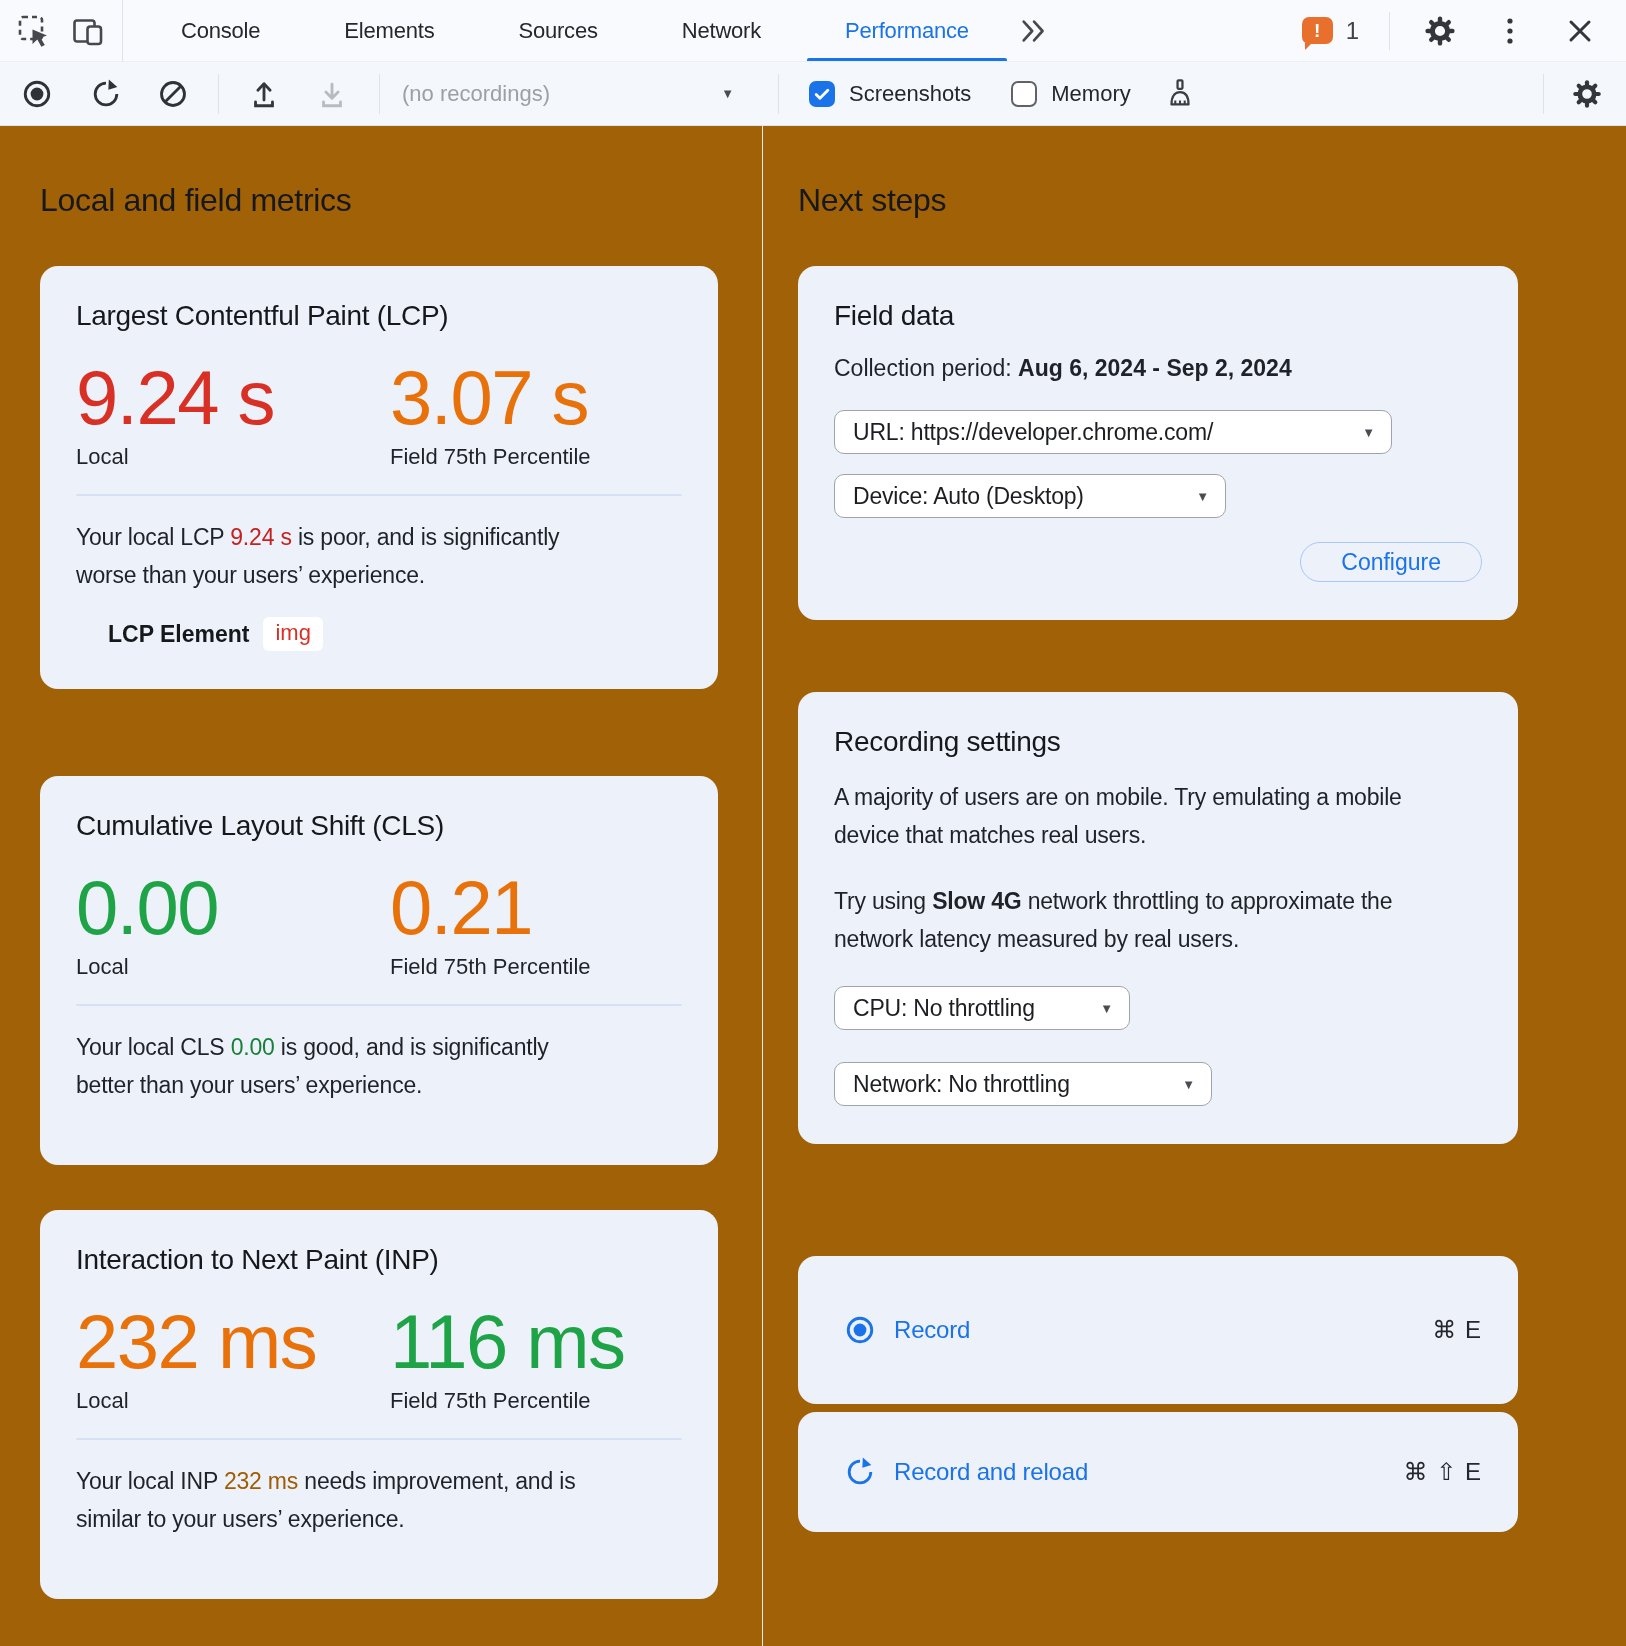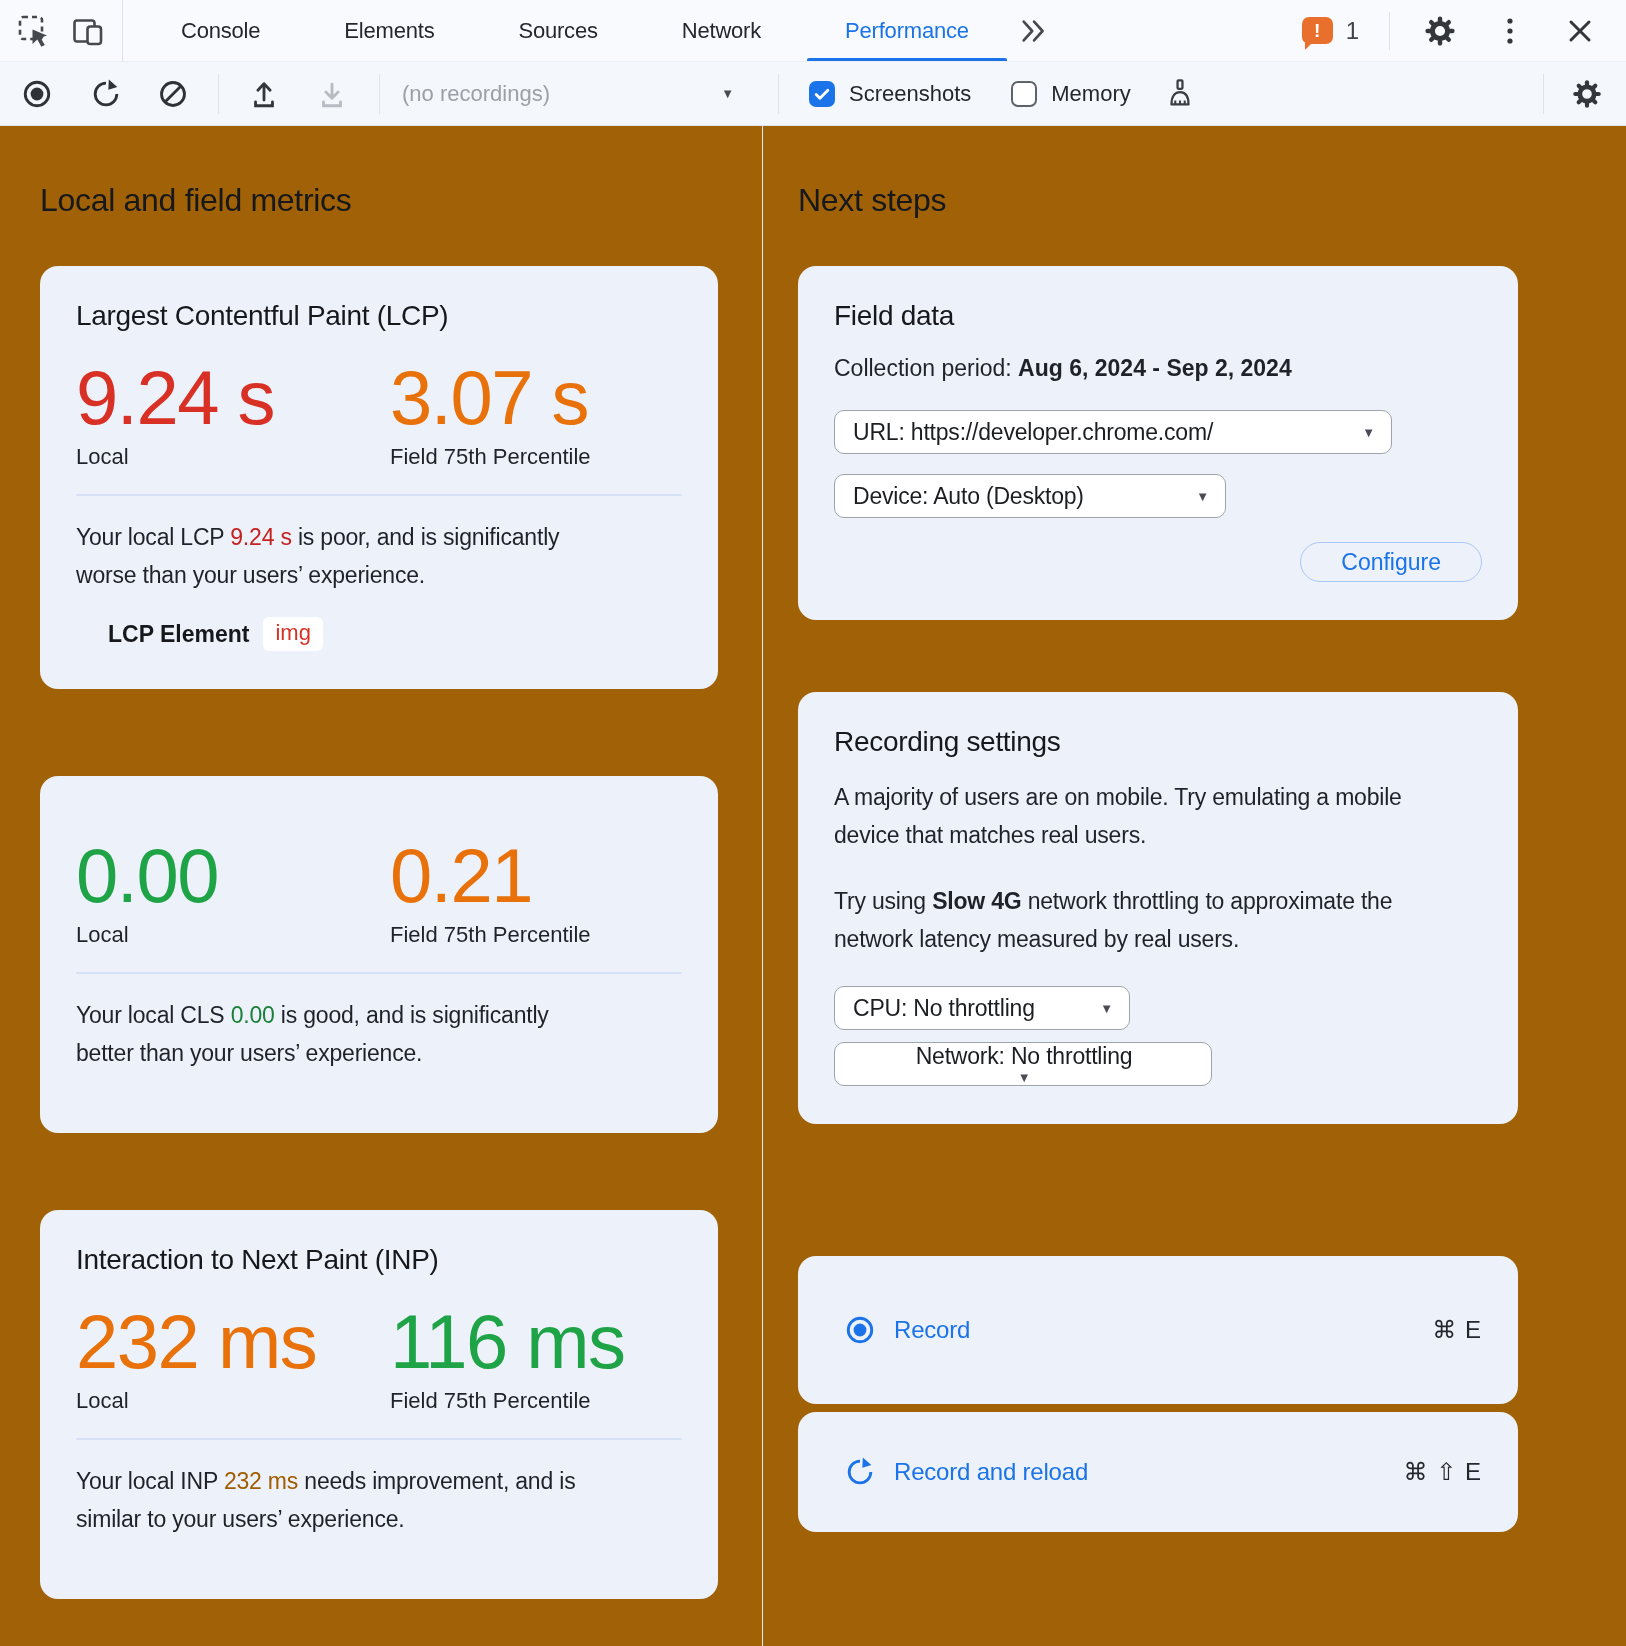--- a/index.html
+++ b/index.html
@@ -87,21 +87,21 @@
   .card-reload  { left:798px; top:1286px; width:720px; height:120px; padding:0; }
 
   .collection { margin-top:20px; font-size:23px; line-height:32px; color:#1f2329; }
   .collection b { font-weight:700; }
   .select-box { display:flex; align-items:center; justify-content:space-between; background:#fff;
                 border:1.5px solid #9fa4ac; border-radius:10px; height:44px; padding:0 16px 0 18px;
                 font-size:23px; color:#1c1e21; letter-spacing:-0.2px; }
   .sel-url { margin-top:26px; width:558px; }
   .sel-device { margin-top:20px; width:392px; }
   .sel-cpu { margin-top:28px; width:296px; }
-  .sel-net { margin-top:12px; width:378px;flex-direction:column; }
+  .sel-net { margin-top:32px; width:378px; }
   .configure-row { display:flex; justify-content:flex-end; margin-top:24px; }
   .configure-btn { height:40px; padding:0 40px; border-radius:24px; border:1.5px solid #a8c7fa;
                    background:transparent; color:#1a73e8; font-size:23px;
                    font-family:"Liberation Sans", sans-serif; }
   .tip { margin-top:20px; font-size:23px; line-height:38px; color:#1f2329; max-width:600px;
          letter-spacing:-0.2px; }
   .tip + .tip { margin-top:28px; }
   .tip b { font-weight:700; }
 
   .action-card { display:flex; align-items:center; padding:0 36px 0 46px; }
@@ -275,20 +275,21 @@
       </div>
       <div class="card-divider"></div>
       <p class="desc"><span>Your local LCP </span><span class="t-red">9.24 s</span><span> is poor, and is significantly worse than your users’ experience.</span></p>
       <div class="lcp-el-row">
         <span class="lcp-el-label">LCP Element</span>
         <span class="chip">img</span>
       </div>
     </section>
 
     <section class="card card-cls">
+      <h3>Cumulative Layout Shift (CLS)</h3>
       <div class="metrics">
         <div>
           <div class="metric-value v-green">0.00</div>
           <div class="metric-label">Local</div>
         </div>
         <div>
           <div class="metric-value v-orange">0.21</div>
           <div class="metric-label">Field 75th Percentile</div>
         </div>
       </div>

